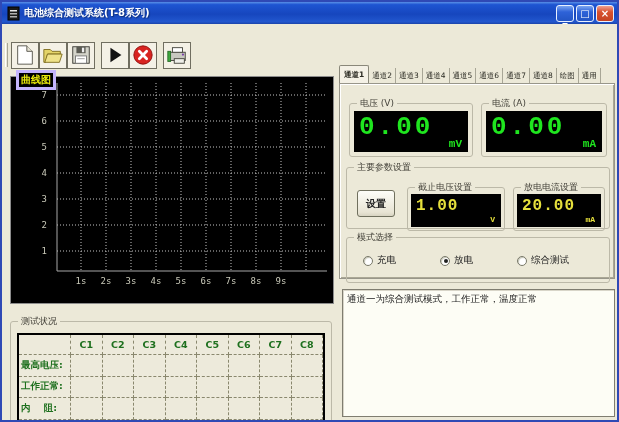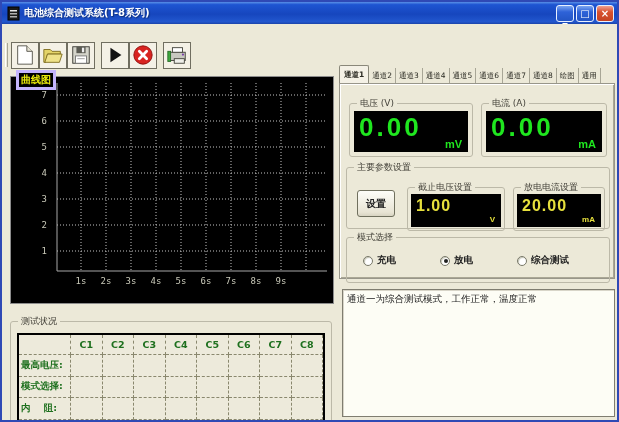--- a/index.html
+++ b/index.html
@@ -52,34 +52,34 @@
   
   .tabbar { position:absolute; left:337px; top:62px; width:278px; height:19px; display:flex;
     align-items:flex-end; }
   .tab { font-size:7.5px; color:#2A2A22; padding:3px 3px 2px 3px; border-right:1px solid #A8A696;
     white-space:nowrap; cursor:default; }
   .tab.active { background:#F4F1E6; border:1px solid #8A887A; border-bottom:none;
     border-radius:2px 2px 0 0; padding:4px 4px 3px 4px; font-weight:bold; }
   .panel { position:absolute; left:337px; top:81px; width:276px; height:196px; background:#ECE9D8;
     border:1px solid #98968A; box-shadow:inset 1px 1px 0 #FFFFFF, inset -1px -1px 0 #AAA795; }
   
-  .lcd { position:absolute; background:#000; font-family:Liberation Sans, sans-serif;padding-left:18px; }
+  .lcd { position:absolute; background:#000; font-family:Liberation Mono, monospace;padding-left:18px; }
   .lcd .val { position:absolute; left:5px; top:1px; font-weight:bold; letter-spacing:3px; }
   .lcd .unit { position:absolute; right:6px; bottom:2px; font-weight:bold; }
   .lcd.green .val { color:#1FE61F; font-size:26px; }
   .lcd.green .unit { color:#1FE61F; font-size:11px; }
   .lcd.yellow .val { color:#E6E03C; font-size:16px; top:3px; letter-spacing:1px; }
   .lcd.yellow .unit { color:#E6E03C; font-size:8px; bottom:3px; }
   
   .xpbtn { position:absolute; background:linear-gradient(180deg,#FDFDF8,#E8E4D4 85%,#D8D4C2);
     border:1px solid #70705E; border-radius:3px; font-size:10px; color:#222; font-weight:bold;
     display:flex; align-items:center; justify-content:center; cursor:default; }
   
   .radio-row { position:absolute; left:0; right:0; top:16px; display:flex; }
-  .radio-item { display:flex; align-items:center; font-size:9.5px; font-weight:bold; color:#222;justify-content:space-between; }
+  .radio-item { display:flex; align-items:center; font-size:9.5px; font-weight:normal; color:#222;justify-content:space-between; }
   .radio { width:10px; height:10px; border-radius:50%; background:#fff; border:1px solid #787868;
     box-shadow:inset 1px 1px 1px #C8C8B8; margin-right:4px; position:relative; flex:none; }
   .radio.sel::after { content:""; position:absolute; left:2.5px; top:2.5px; width:4px; height:4px;
     border-radius:50%; background:#202020; }
   
   .logbox { position:absolute; left:340px; top:287px; width:273px; height:128px; background:#FDFDF5;
     border:1px solid #7F7D70; box-shadow:inset 1px 1px 0 #D8D5C8; padding:3px 4px;
     font-size:9.5px; color:#1A1A1A; }
 </style>
 </head>
@@ -209,21 +209,21 @@
         <div class="cell head">C8</div>
         <div class="cell rowlabel">最高电压:</div>
         <div class="cell val"></div>
         <div class="cell val"></div>
         <div class="cell val"></div>
         <div class="cell val"></div>
         <div class="cell val"></div>
         <div class="cell val"></div>
         <div class="cell val"></div>
         <div class="cell val"></div>
-        <div class="cell rowlabel">模式选择:</div>
+        <div class="cell rowlabel">工作正常:</div>
         <div class="cell val"></div>
         <div class="cell val"></div>
         <div class="cell val"></div>
         <div class="cell val"></div>
         <div class="cell val"></div>
         <div class="cell val"></div>
         <div class="cell val"></div>
         <div class="cell val"></div>
         <div class="cell rowlabel">内    阻:</div>
         <div class="cell val"></div>

